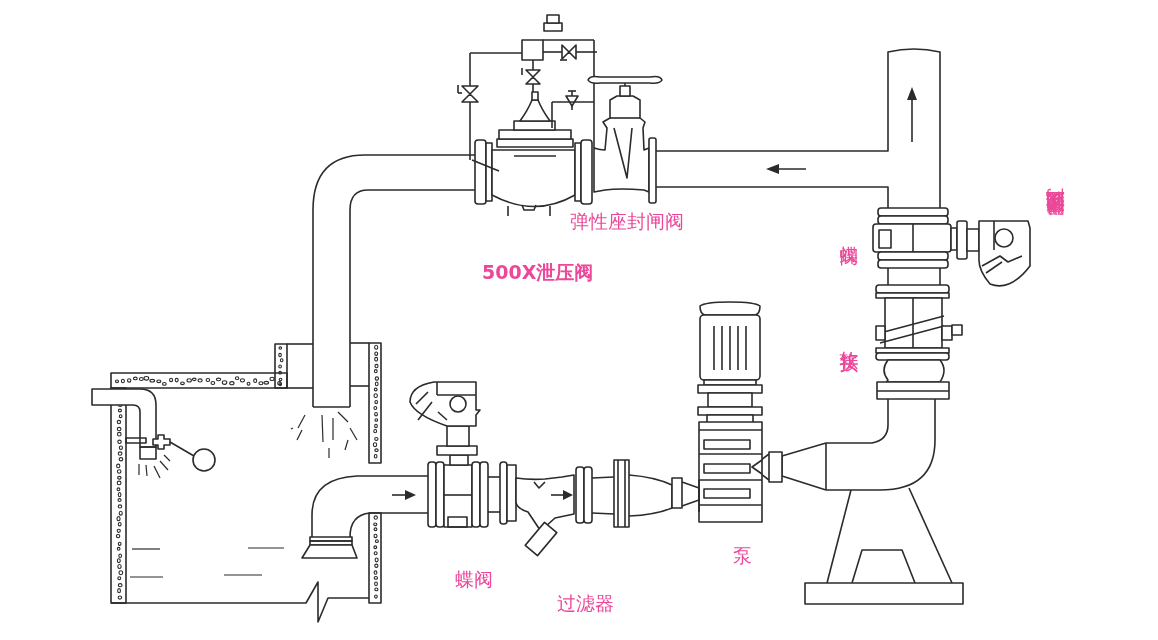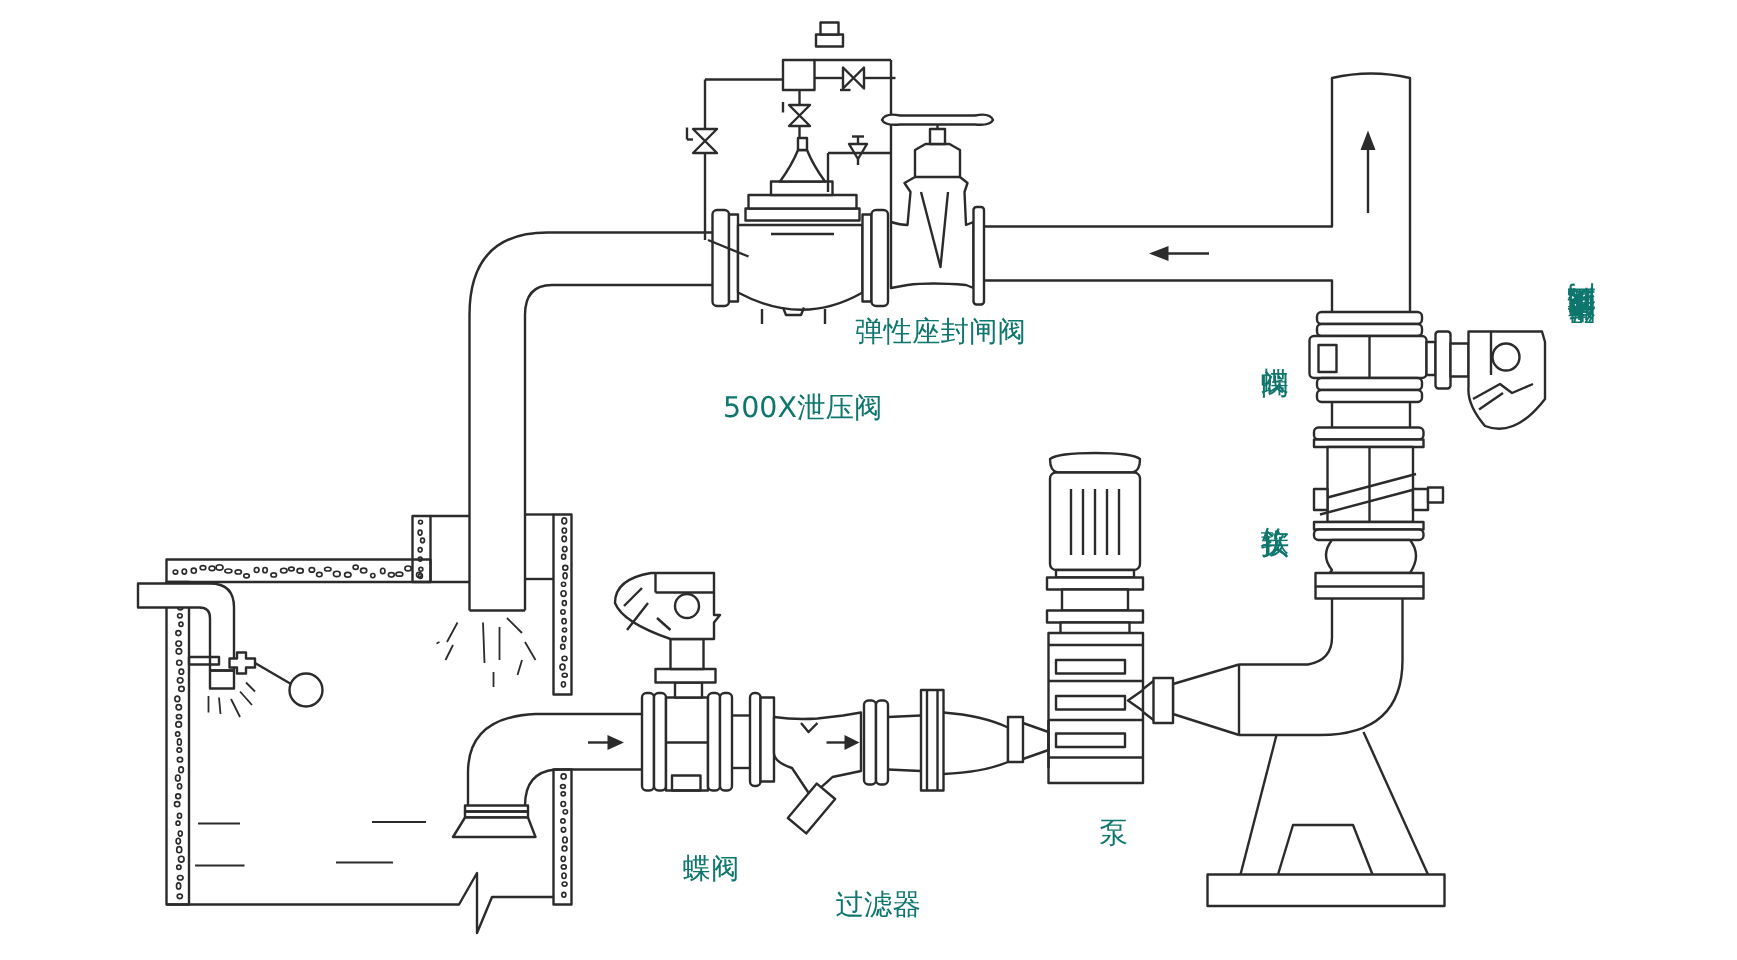--- a/index.html
+++ b/index.html
@@ -1,18 +1,18 @@
 <!DOCTYPE html>
 <html><head>
 <meta charset="utf-8">
 <style>
   html, body { margin: 0; padding: 0; background: #ffffff; }
   body { width: 1158px; height: 640px; position: relative; overflow: hidden; }
   #canvas { position: absolute; left: 0; top: 0; }
-  .lbl { position: absolute; font-family: "DejaVu Sans", sans-serif; color: #0f766e; font-size: 19px; white-space: nowrap; line-height: 1; }
+  .lbl { position: absolute; font-family: "DejaVu Sans", sans-serif; color: #ec4899; font-size: 19px; white-space: nowrap; line-height: 1; }
   .vlbl { writing-mode: vertical-rl; letter-spacing: 1px; }
   svg .ln { fill: none; stroke: #2b2b2b; stroke-width: 1.6; stroke-linejoin: round; }
   svg .fw { fill: #ffffff; stroke: #2b2b2b; stroke-width: 1.6; stroke-linejoin: round; }
   svg .th { fill: none; stroke: #2b2b2b; stroke-width: 1.2; }
   svg .dot { fill: none; stroke: #2b2b2b; stroke-width: 1.1; }
   svg .arrowhead { fill: #2b2b2b; }
 </style>
 </head>
 <body>
 
@@ -364,19 +364,19 @@
     <rect class="fw" x="672" y="478" width="10" height="30"></rect>
     <path class="ln" d="M682,482 L699,488 L699,500 L682,506"></path>
   </g>
 
   <g>
     <line class="ln" x1="699" y1="480" x2="699" y2="512"></line>
   </g>
 </svg>
 
 <div class="lbl" style="left:570px; top:212px;">弹性座封闸阀</div>
-<div class="lbl" style="left:482px; top:263px;">500X泄压阀</div>
+<div class="lbl" style="left:482px; top:263px;font-weight:bold;">500X泄压阀</div>
 <div class="lbl vlbl" style="left:840px; top:230px;">蝶阀</div>
 <div class="lbl vlbl" style="left:840px; top:336px;">软接头</div>
 <div class="lbl vlbl" style="left:1045px; top:222px; transform: rotate(180deg);">微阻缓闭碟式止回阀</div>
 <div class="lbl" style="left:455px; top:570px;">蝶阀</div>
 <div class="lbl" style="left:557px; top:594px;">过滤器</div>
 <div class="lbl" style="left:733px; top:546px;">泵</div>
 
 </body></html>

